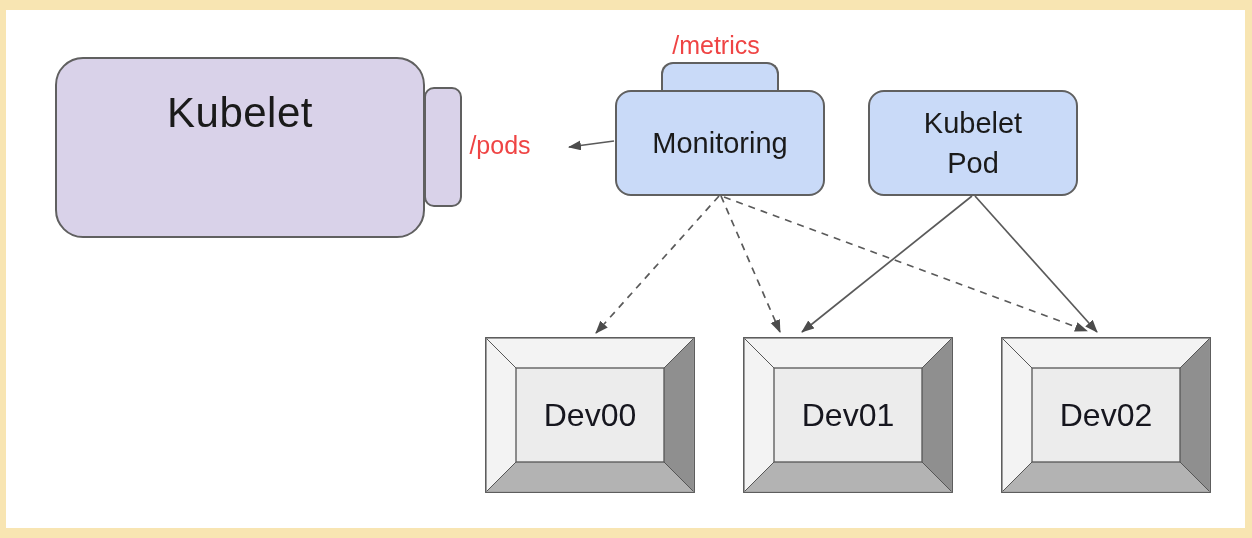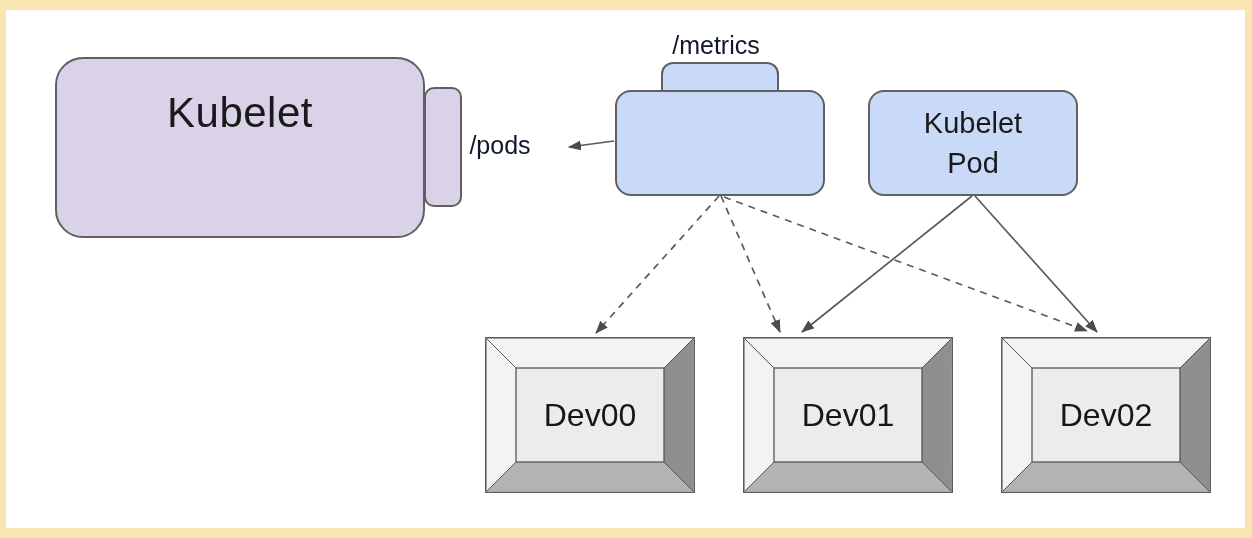--- a/index.html
+++ b/index.html
@@ -32,21 +32,21 @@
   }
   .pod-box{
     width:210px;height:106px;border-radius:16px;background:#c9daf8;z-index:2;
     display:flex;flex-direction:column;justify-content:center;align-items:center;
   }
   .mon-main{left:615px;top:90px;}
   .workload-main{left:868px;top:90px;}
   .pod-box .line{font-size:29px;line-height:40px;color:#1a1a1a;}
 
   .endpoint-label{
-    position:absolute;font-size:25px;color:#0f172a;text-align:center;z-index:2;
+    position:absolute;font-size:25px;color:#ef4444;text-align:center;z-index:2;
   }
   .metrics-label{left:616px;top:31px;width:200px;}
   .pods-label{left:455px;top:131px;width:90px;}
 
   .device{position:absolute;width:210px;height:156px;z-index:2;}
   .device text{
     font-family:"Liberation Sans", sans-serif;font-size:32px;fill:#16161e;
   }
   .edges{position:absolute;left:0;top:0;z-index:3;pointer-events:none;}
   .edge{stroke:#5a5a5a;stroke-width:1.7;fill:none;}
@@ -64,20 +64,21 @@
 
   <div class="node kubelet-tab"></div>
   <div class="node kubelet-main">
     <span class="label">Kubelet</span>
   </div>
   <div class="endpoint-label pods-label">/pods</div>
 
   <div class="endpoint-label metrics-label">/metrics</div>
   <div class="node mon-tab"></div>
   <div class="node pod-box mon-main">
+    <span class="line">Monitoring</span>
   </div>
 
   <div class="node pod-box workload-main">
     <span class="line">Kubelet</span>
     <span class="line">Pod</span>
   </div>
 
   <svg class="device" style="left:485px;top:337px;" viewBox="0 0 210 156">
     <rect x="0.8" y="0.8" width="208.4" height="154.4" fill="#f3f3f3" stroke="#565656" stroke-width="1.5"></rect>
     <polygon points="208.6,1.4 208.6,154.6 179,125 179,31" fill="#8f8f8f"></polygon>

